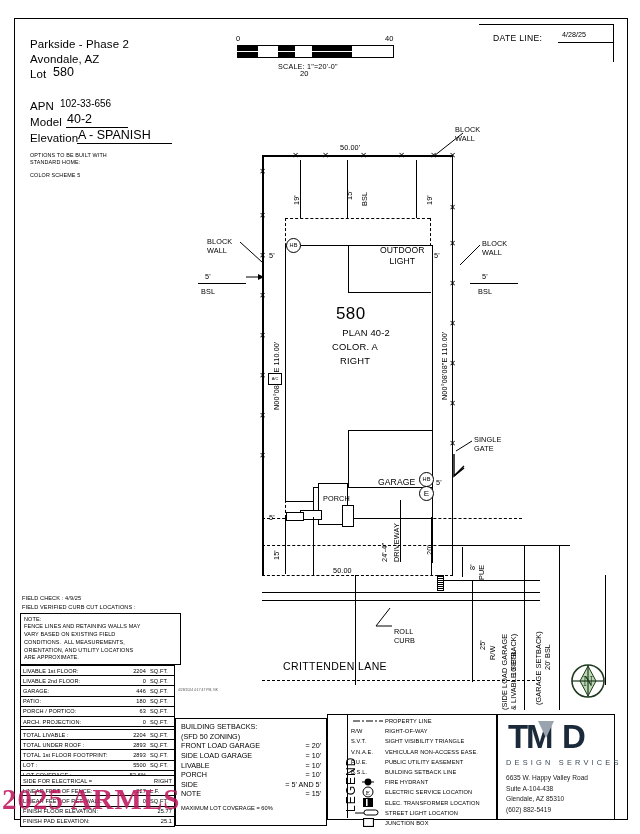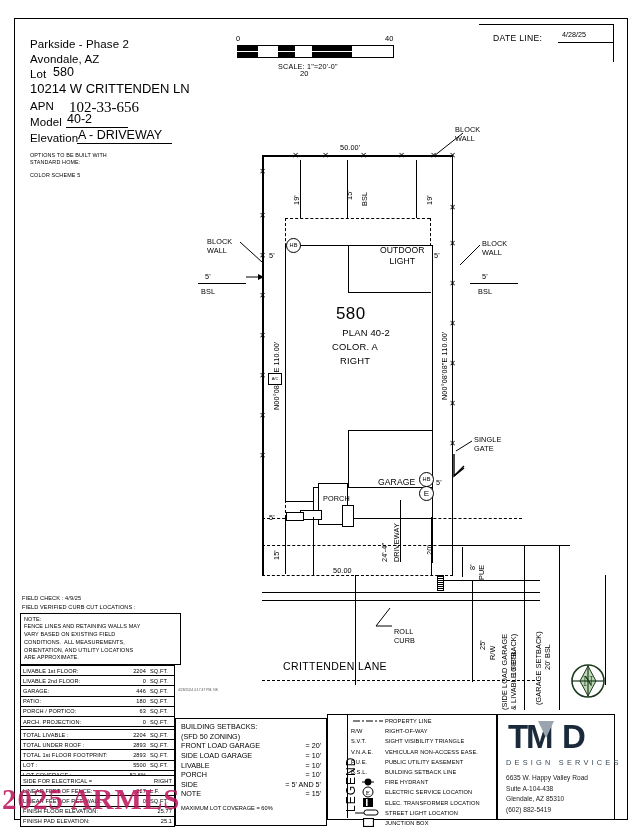--- a/index.html
+++ b/index.html
@@ -85,30 +85,29 @@
 </head>
 <body>
 
 <div id="sheet">
   <div class="frame"></div>
 
   <div class="t title-line" style="left:30px;top:38px;">Parkside - Phase 2</div>
   <div class="t title-line" style="left:30px;top:53px;">Avondale, AZ</div>
   <div class="t title-line" style="left:30px;top:68px;">Lot</div>
   <div class="t" style="left:53px;top:66px;font-size:12.5px;">580</div>
-  <div class="t" style="left:30px;top:82px;font-size:13px;letter-spacing:0px;">10214 W CRITTENDEN LN</div>
   <div class="t title-line" style="left:30px;top:100px;">APN</div>
-  <div class="t" style="left:69px;top:99px;font-size:15px;font-family:Liberation Serif, serif;">102-33-656</div>
+  <div class="t" style="left:60px;top:99px;font-size:10px;">102-33-656</div>
 
   <div class="t title-line" style="left:30px;top:116px;">Model</div>
   <div class="t" style="left:67px;top:113px;font-size:12.5px;">40-2</div>
   <div class="ln hl" style="left:66px;top:127px;width:62px;"></div>
 
   <div class="t title-line" style="left:30px;top:132px;">Elevation</div>
-  <div class="t" style="left:78px;top:129px;font-size:12.5px;">A - DRIVEWAY</div>
+  <div class="t" style="left:78px;top:129px;font-size:12.5px;">A - SPANISH</div>
   <div class="ln hl" style="left:77px;top:143px;width:95px;"></div>
 
   <div class="t tiny" style="left:30px;top:152px;">OPTIONS TO BE BUILT WITH
 STANDARD HOME:</div>
   <div class="t tiny" style="left:30px;top:172px;">COLOR SCHEME 5</div>
 
   <div class="sb-num" style="left:236px;top:34px;">0</div>
   <div class="sb-num" style="left:300px;top:34px;margin-top:35px;">20</div>
   <div class="sb-num" style="left:385px;top:34px;">40</div>
   <div class="scalebar" style="left:237px;top:45px;width:155px;height:11px;">

